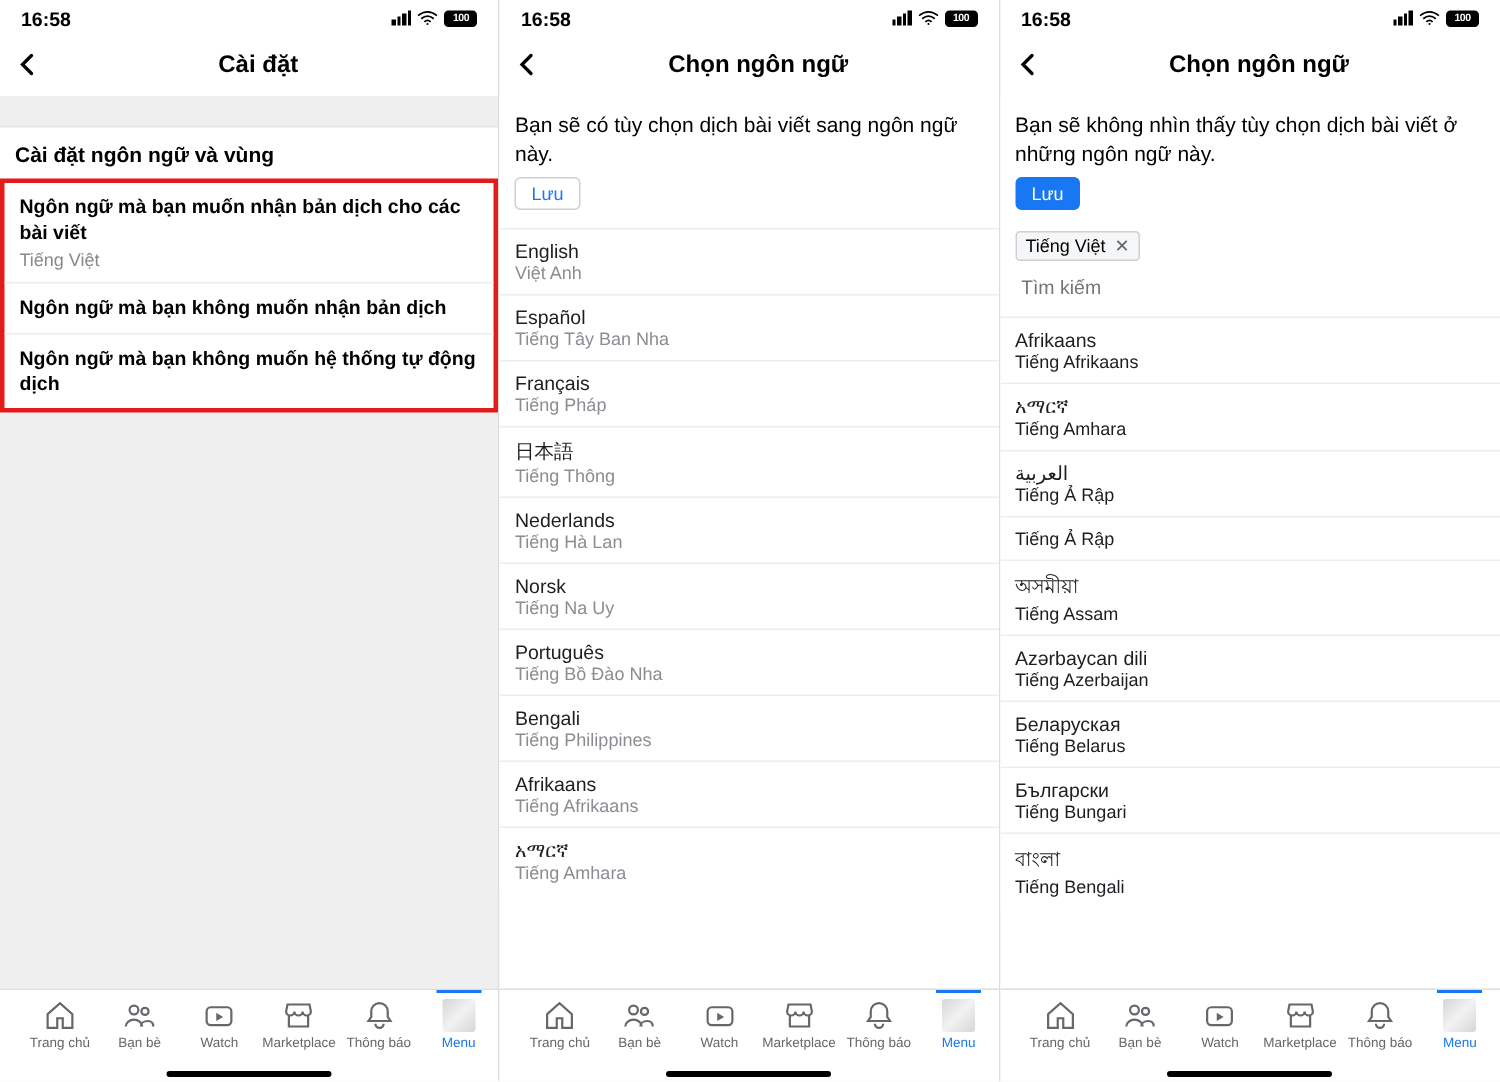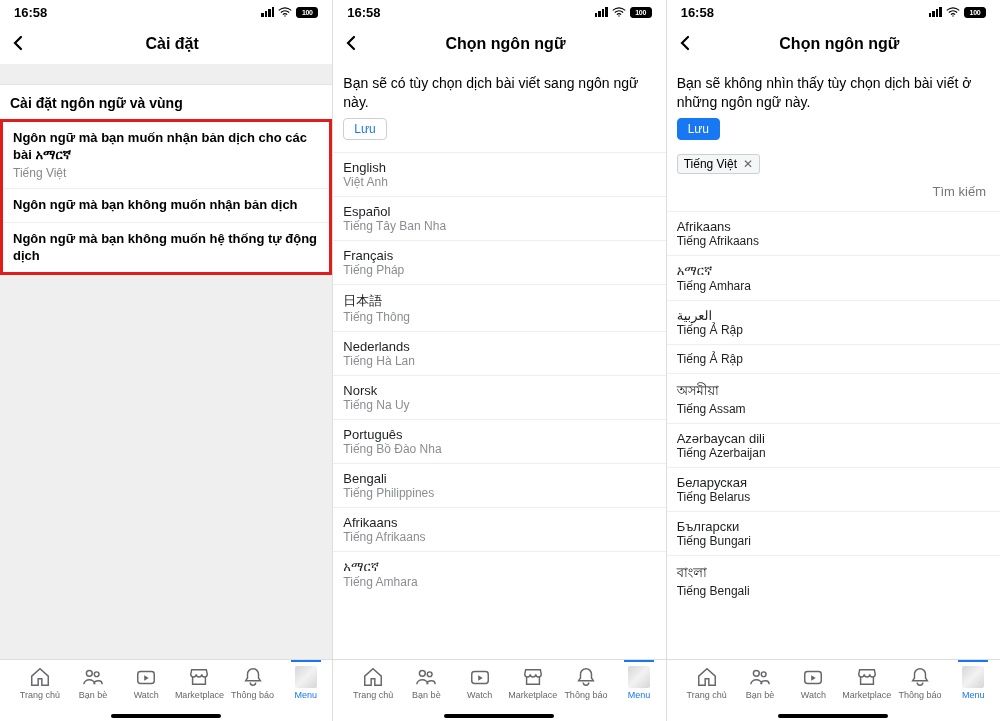--- a/index.html
+++ b/index.html
@@ -148,21 +148,20 @@
   .search {
     background:#fff; padding: 0 10px 8px;
   }
   .search input {
     width: 100%;
     border: none;
     font-size: 13px;
     color: #8a8d91;
     padding: 4px 4px;
     outline: none;
-    text-align: right;
   }
 
   .langlist { background:#fff; }
   .lang {
     padding: 7px 10px;
     border-top: 1px solid #eee;
   }
   .lang .n { font-size: 13px; color:#1c1e21; }
   .lang .s { font-size: 12px; color:#8a8d91; }
 
@@ -241,21 +240,21 @@
         <svg width="16" height="16" viewBox="0 0 16 16">
             <path d="M11 2 L5 8 L11 14" stroke="#000" stroke-width="2.2" fill="none" stroke-linecap="round"></path>
           </svg>
       </span>
       <span class="title">Cài đặt</span>
     </div>
     <div class="body">
       <div class="section-hdr">Cài đặt ngôn ngữ và vùng</div>
       <div class="redbox">
         <div class="opt">
-          <div class="t1">Ngôn ngữ mà bạn muốn nhận bản dịch cho các bài አማርኛ</div>
+          <div class="t1">Ngôn ngữ mà bạn muốn nhận bản dịch cho các bài viết</div>
           <div class="t2">Tiếng Việt</div>
         </div>
         <div class="opt">
           <div class="t1">Ngôn ngữ mà bạn không muốn nhận bản dịch</div>
         </div>
         <div class="opt">
           <div class="t1">Ngôn ngữ mà bạn không muốn hệ thống tự động dịch</div>
         </div>
       </div>
     </div>

